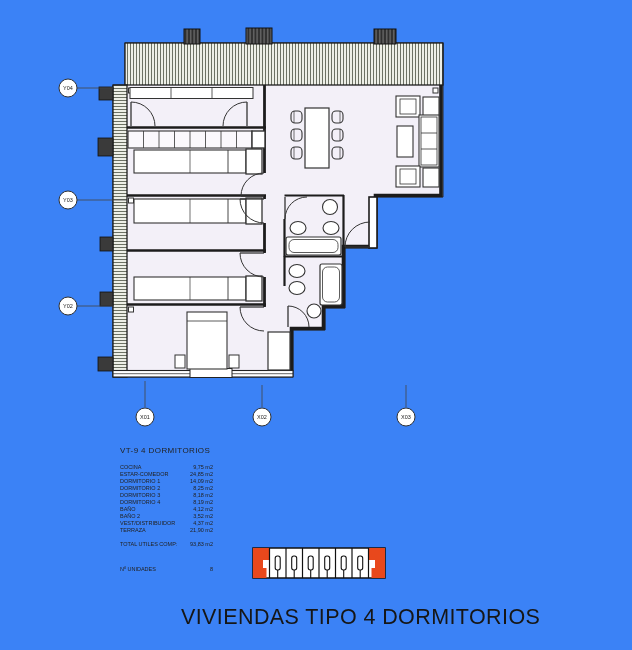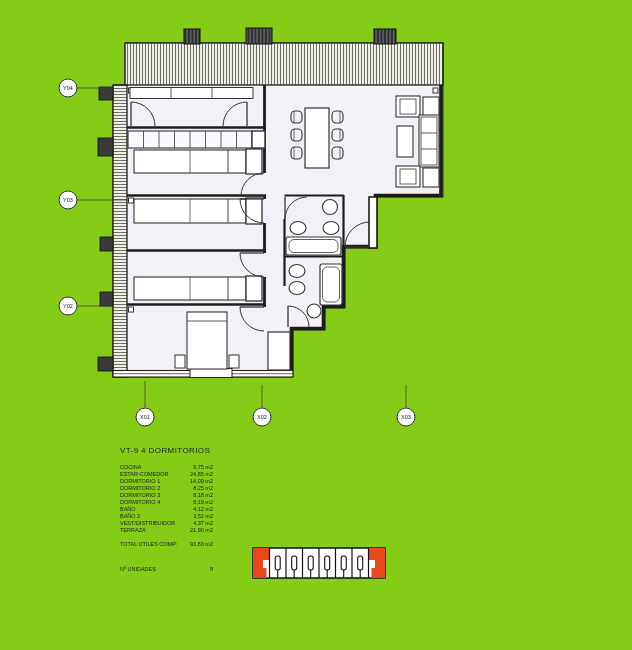--- a/index.html
+++ b/index.html
@@ -1,16 +1,16 @@
 <!DOCTYPE html>
 <html><head>
 <meta charset="utf-8">
 <style>
   html,body{margin:0;padding:0;background:#ffffff;}
-  #page{position:relative;width:632px;height:650px;background:#84cc16;overflow:hidden;
+  #page{position:relative;width:632px;height:650px;background:#3b82f6;overflow:hidden;
         font-family:"Liberation Sans", sans-serif;color:#1a1a1a;}
   svg{position:absolute;left:0;top:0;}
   .summary{position:absolute;left:120px;top:446px;width:120px;}
   .summary-heading{font-size:8px;letter-spacing:0.4px;color:#222;margin-bottom:9px;white-space:nowrap;}
   .area-row{display:flex;justify-content:space-between;width:93px;font-size:5.5px;
             line-height:7px;white-space:nowrap;color:#222;}
   .total-row{margin-top:7px;}
   .units-row{margin-top:18px;}
   .footer-title{position:absolute;left:181px;top:605px;font-size:21.5px;color:#161616;
                 letter-spacing:0.4px;white-space:nowrap;}
@@ -322,14 +322,15 @@
     <span>TOTAL UTILES COMP:</span>
     <span>93,83 m2</span>
   </div>
 
   <div class="area-row units-row">
     <span>Nº UNIDADES</span>
     <span>8</span>
   </div>
 </div>
 
+<div class="footer-title">VIVIENDAS TIPO 4 DORMITORIOS</div>
 
 </div>
 
 </body></html>

